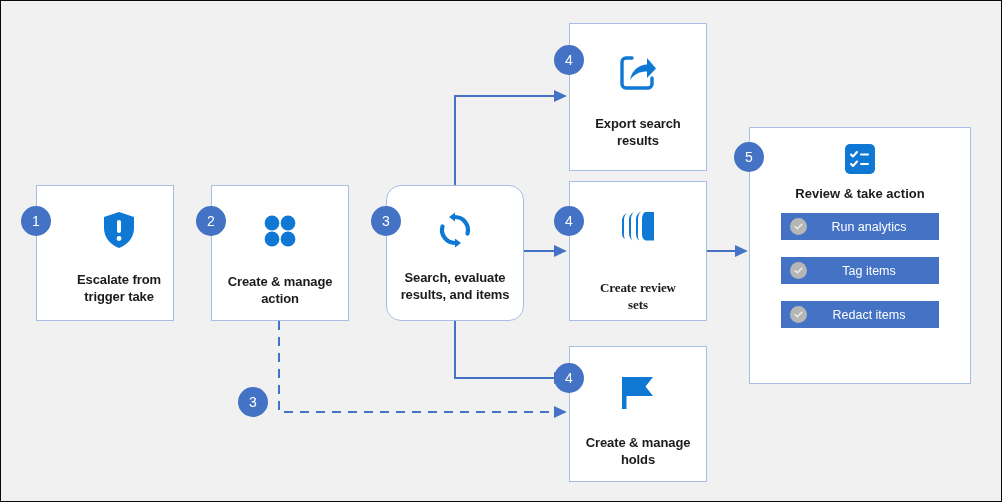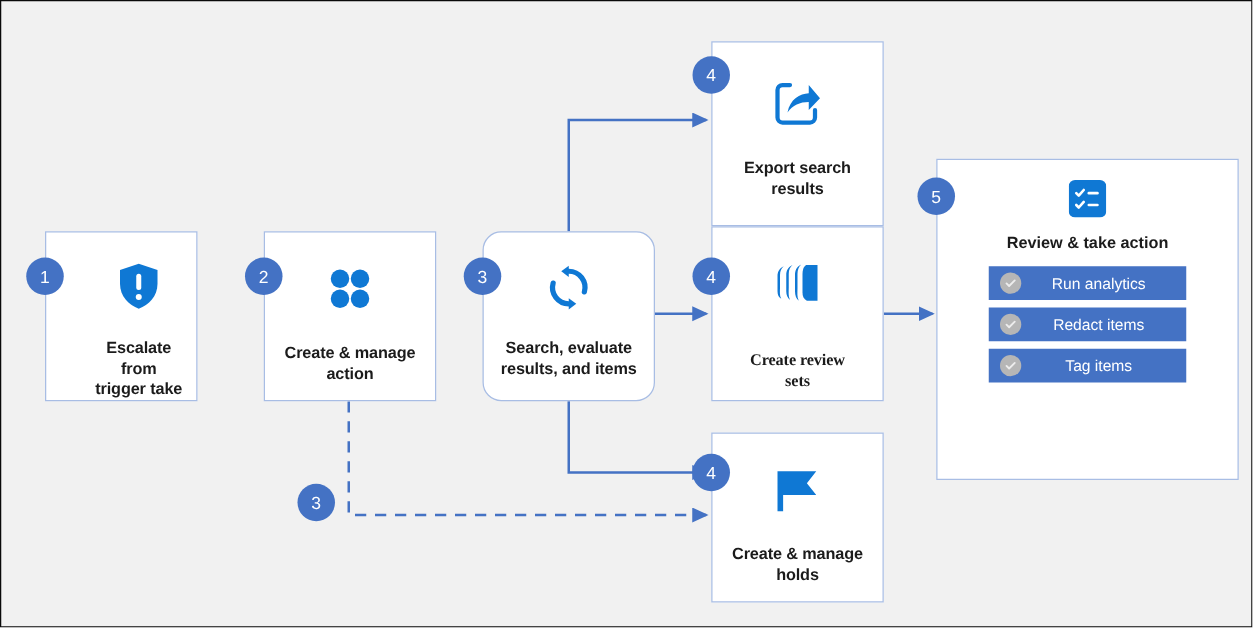--- a/index.html
+++ b/index.html
@@ -47,24 +47,24 @@
   .node .node-label {
     font-size: 13px;
     font-weight: bold;
     color: #1b1b1b;
     text-align: center;
     line-height: 1.28;
     letter-spacing: -0.1px;
     padding: 0 6px;
   }
   
-  #node-escalate { left: 35px;  top: 184px; width: 122px; height: 136px; padding-left: 28px; }
+  #node-escalate { left: 35px;  top: 184px; width: 138px; height: 136px; padding-left: 28px; }
   #node-cases    { left: 210px; top: 184px; width: 138px; height: 136px; }
   #node-search   { left: 385px; top: 184px; width: 138px; height: 136px; border-radius: 15px; }
-  #node-export   { left: 568px; top: 32px;  width: 138px; height: 148px; }
+  #node-export   { left: 568px; top: 22px;  width: 138px; height: 148px; }
   #node-reviewsets { left: 568px; top: 180px; width: 138px; height: 140px; }
   #node-holds    { left: 568px; top: 345px; width: 138px; height: 136px; }
 
   #node-escalate .icon-wrap { margin-top: 22px; height: 44px; }
   #node-escalate .node-label { margin-top: 20px; }
 
   #node-cases .icon-wrap { margin-top: 24px; height: 42px; }
   #node-cases .node-label { margin-top: 22px; }
 
   #node-search .icon-wrap { margin-top: 22px; height: 44px; }
@@ -77,21 +77,21 @@
   #node-reviewsets .node-label { margin-top: 32px; font-family: Liberation Serif, serif; }
 
   #node-holds .icon-wrap { margin-top: 24px; height: 44px; }
   #node-holds .node-label { margin-top: 20px; }
 
   
   #panel-review {
     position: absolute;
     left: 748px;
     top: 126px;
-    width: 242px;
+    width: 222px;
     height: 257px;
     background: #ffffff;
     border: 1px solid #a8bde4;
     box-sizing: border-box;
     display: flex;
     flex-direction: column;
     align-items: center;
   }
   #panel-review .panel-icon {
     margin-top: 14px;
@@ -106,21 +106,21 @@
     font-weight: bold;
     color: #1b1b1b;
     text-align: center;
   }
   .action-list {
     margin-top: 12px;
     width: 100%;
     display: flex;
     flex-direction: column;
     align-items: center;
-    gap: 6px;
+    gap: 17px;
   }
   .action-btn {
     width: 158px;
     height: 27px;
     background: #4472c4;
     display: flex;
     align-items: center;
     box-sizing: border-box;
     padding-left: 9px;
     position: relative;
@@ -297,30 +297,30 @@
         </span>
         <span class="action-label">Run analytics</span>
       </div>
 
       <div class="action-btn">
         <span class="chk">
           <svg width="11" height="11" viewBox="0 0 11 11" aria-hidden="true">
             <path d="M2.2 5.7 L4.3 7.8 L8.8 3.3" fill="none" stroke="#ededed" stroke-width="1.5" stroke-linecap="round" stroke-linejoin="round"></path>
           </svg>
         </span>
-        <span class="action-label">Redact items</span>
+        <span class="action-label">Tag items</span>
       </div>
 
       <div class="action-btn">
         <span class="chk">
           <svg width="11" height="11" viewBox="0 0 11 11" aria-hidden="true">
             <path d="M2.2 5.7 L4.3 7.8 L8.8 3.3" fill="none" stroke="#ededed" stroke-width="1.5" stroke-linecap="round" stroke-linejoin="round"></path>
           </svg>
         </span>
-        <span class="action-label">Tag items</span>
+        <span class="action-label">Redact items</span>
       </div>
 
     </div>
   </div>
 
   <div class="badge" id="badge-1">1</div>
   <div class="badge" id="badge-2">2</div>
   <div class="badge" id="badge-3">3</div>
   <div class="badge" id="badge-4-export">4</div>
   <div class="badge" id="badge-4-reviewsets">4</div>

